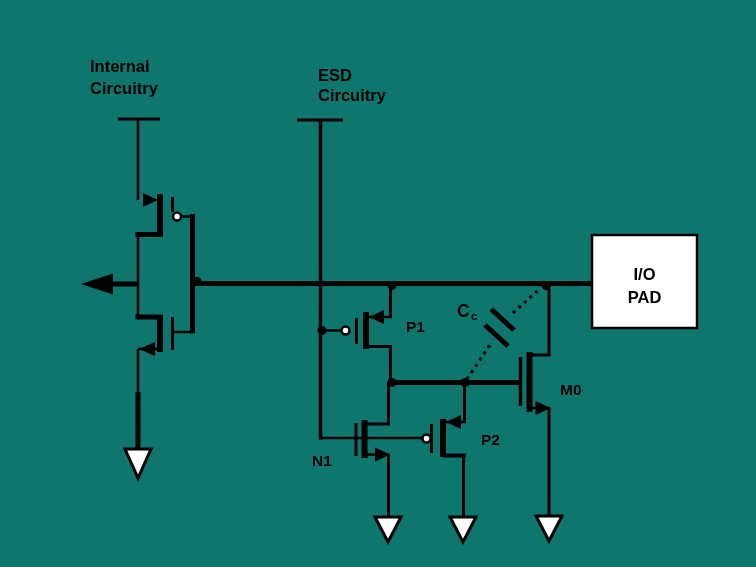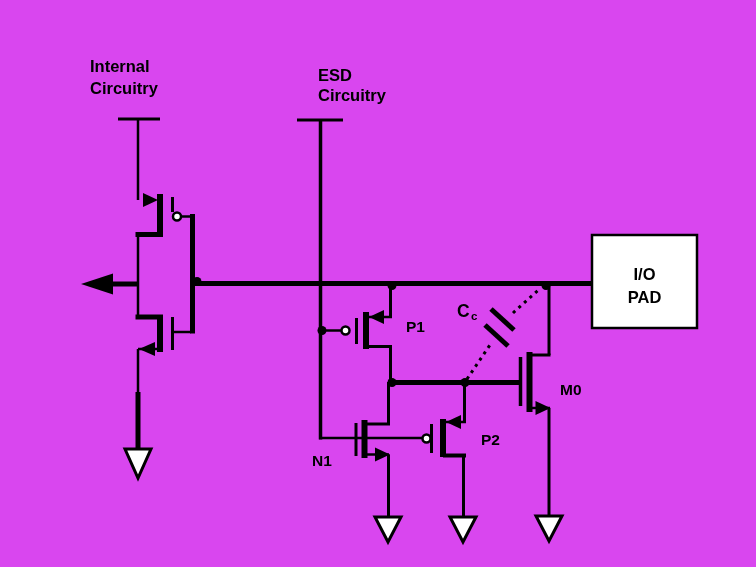--- a/index.html
+++ b/index.html
@@ -1,16 +1,16 @@
 <!DOCTYPE html>
 <html><head>
 <meta charset="utf-8">
 <style>
   html,body{margin:0;padding:0;background:#ffffff;}
-  .stage{position:relative;width:756px;height:567px;background:#d946ef;overflow:hidden;
+  .stage{position:relative;width:756px;height:567px;background:#0f766e;overflow:hidden;
          font-family:"Liberation Sans", sans-serif;}
   svg{display:block;}
   .lbl{font-family:"Liberation Sans", sans-serif;font-weight:bold;fill:#000;}
 </style>
 </head>
 <body>
 
 <div class="stage">
 <svg width="756" height="567" viewBox="0 0 756 567">
 

